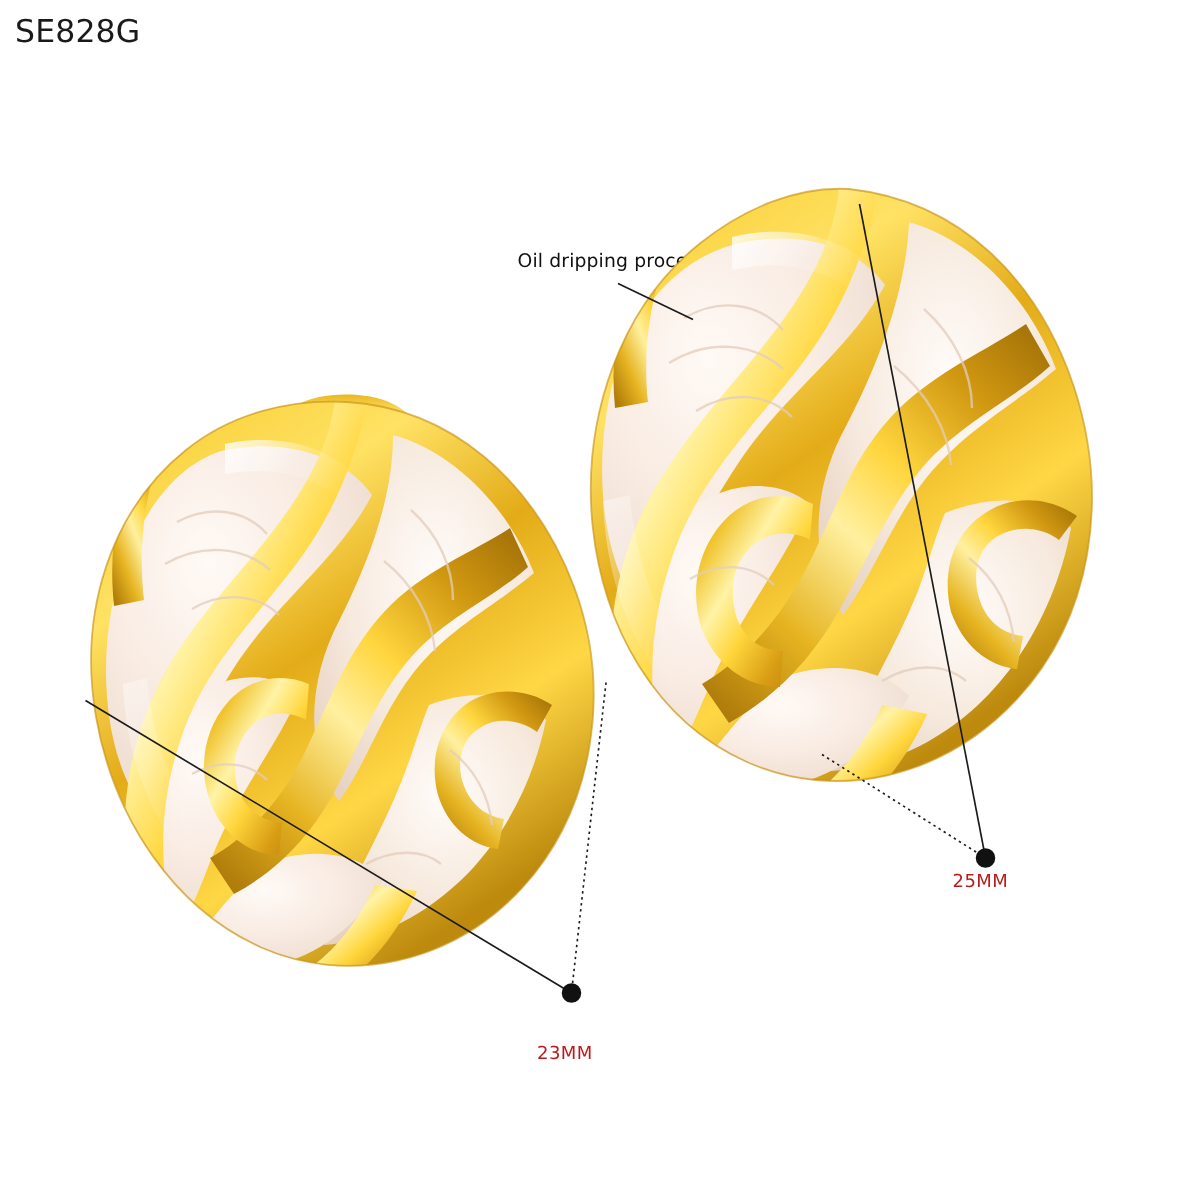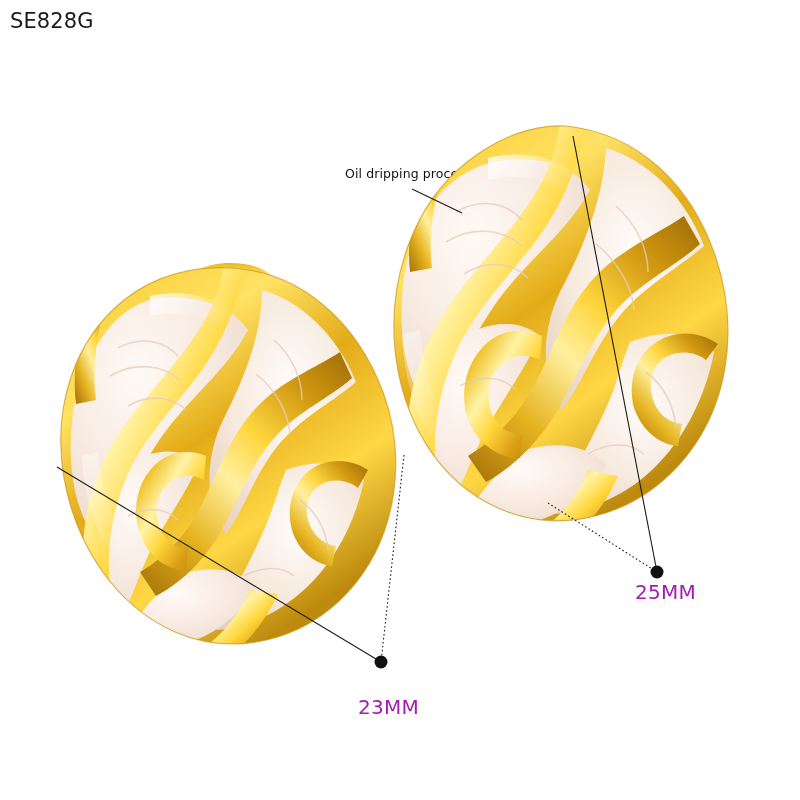--- a/index.html
+++ b/index.html
@@ -20,21 +20,21 @@
   .fine-print{
     font-size:16.5px;line-height:24px;color:#1a1a1a;white-space:nowrap;
   }
 
   .annot-label{
     position:absolute;font-size:12.5px;color:#111;white-space:nowrap;
     letter-spacing:.1px;
   }
   #oil-label{left:345px;top:166px;}
   .dim-label{
-    position:absolute;font-size:20px;color:#a21caf;white-space:nowrap;
+    position:absolute;font-size:12px;color:#b91c1c;white-space:nowrap;
     letter-spacing:.3px;
   }
   #dim-23-label{left:358px;top:695px;}
   #dim-25-label{left:635px;top:580px;}
 
   svg.art{position:absolute;left:0;top:0;width:800px;height:800px;overflow:visible;}
   #earrings-layer{z-index:1;}
   #annot-layer{z-index:3;pointer-events:none;}
 </style>
 </head>

